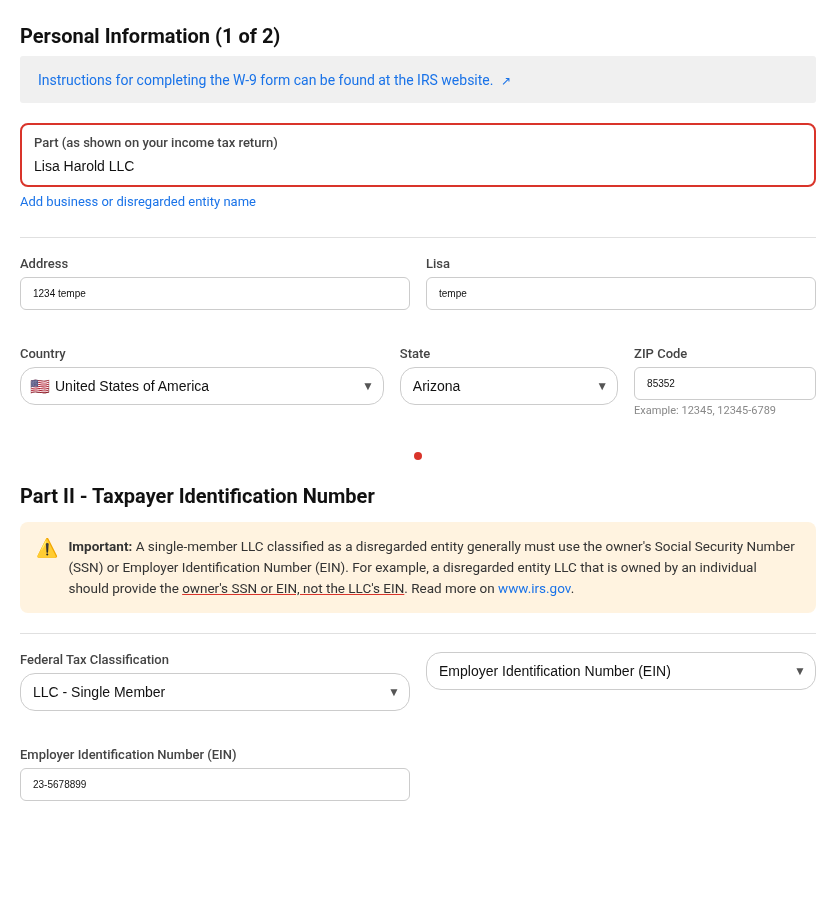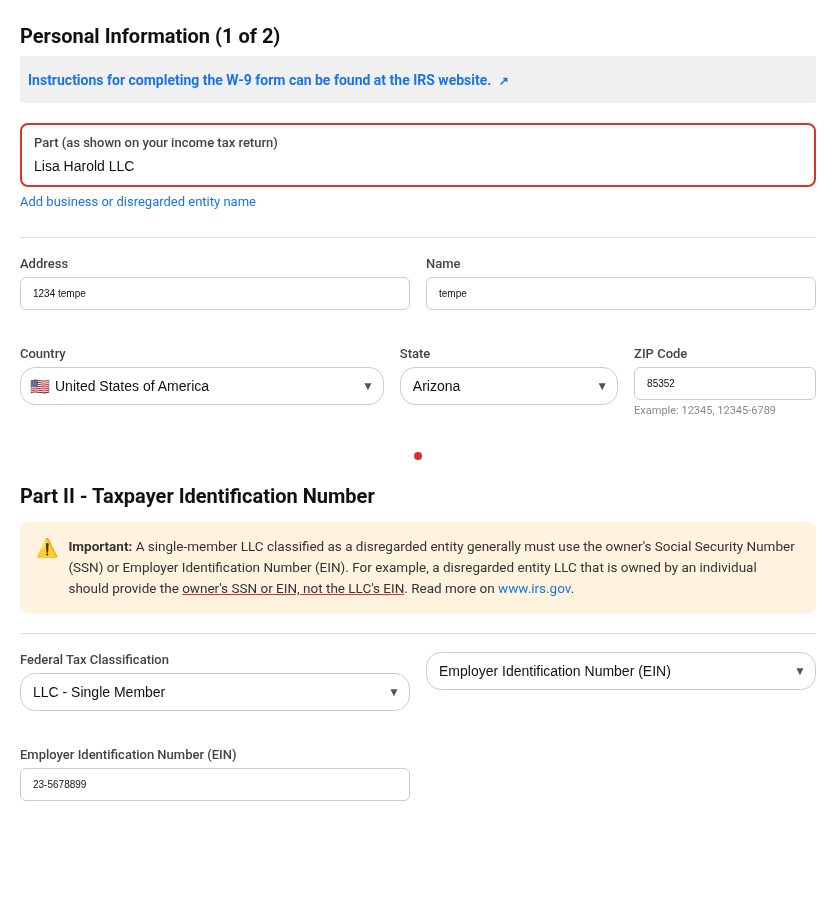--- a/index.html
+++ b/index.html
@@ -14,23 +14,22 @@
     .page-title {
       font-size: 20px;
       font-weight: 700;
       margin-bottom: 8px;
       color: #111;
     }
 
     .info-banner {
       background: #f0f0f0;
       border-radius: 3px;
-      padding: 14px 8px;
+      padding: 14px 18px;
       margin-bottom: 20px;
-      font-weight: bold;
     }
 
     .info-banner a {
       color: #1a73e8;
       text-decoration: none;
       font-size: 14px;
     }
 
     .external-icon {
       display: inline-block;
@@ -244,21 +243,21 @@
 
 <hr class="divider">
 
 
 <div class="row-two-col">
   <div class="field-group">
     <label class="field-label">Address</label>
     <input class="text-input" type="text" value="1234 tempe" style="">
   </div>
   <div class="field-group">
-    <label class="field-label">Name</label>
+    <label class="field-label">Lisa</label>
     <input class="text-input" type="text" value="tempe" style="">
   </div>
 </div>
 
 
 <div class="row-three-col">
   <div class="field-group">
     <label class="field-label">Country</label>
     <div class="select-wrapper flag-select-wrapper">
       <span class="flag-emoji">🇺🇸</span>

